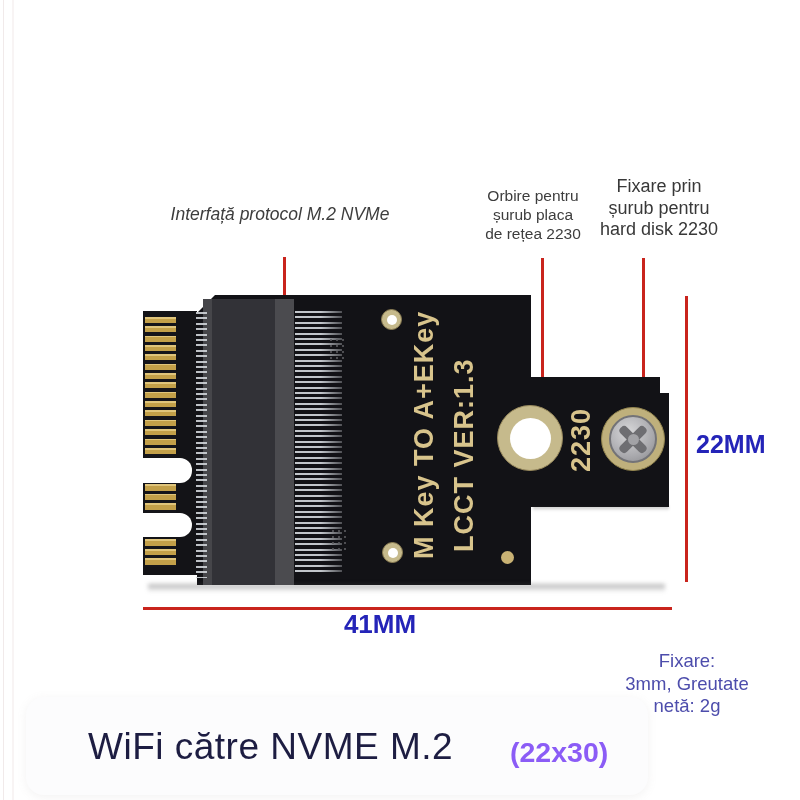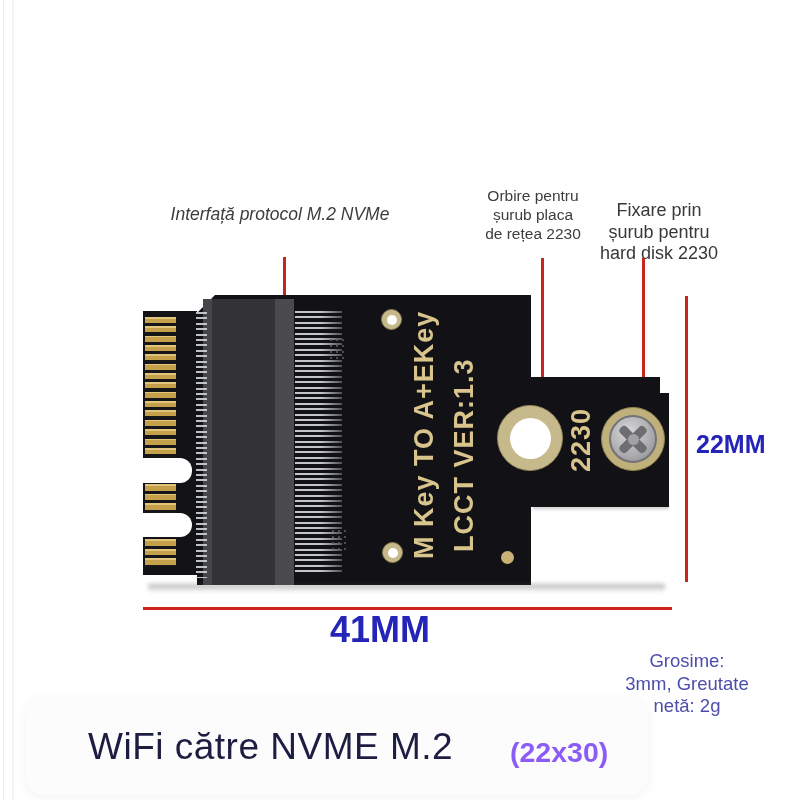--- a/index.html
+++ b/index.html
@@ -8,33 +8,33 @@
   .abs{position:absolute;}
 
   
   .edge-line-a{left:3px;top:0;width:1px;height:800px;background:#f1eaea;}
   .edge-line-b{left:12px;top:0;width:2px;height:800px;background:#f8f4f4;}
 
   
   .callout{color:#3d3d3d;text-align:center;}
   .t-interface{left:140px;top:204px;width:280px;font-size:17.5px;line-height:1.25;font-style:italic;}
   .t-orbire{left:468px;top:186px;width:130px;font-size:15.5px;line-height:19px;}
-  .t-fixare{left:592px;top:200px;width:134px;font-size:18px;line-height:21.5px;color:#383838;}
+  .t-fixare{left:592px;top:176px;width:134px;font-size:18px;line-height:21.5px;color:#383838;}
   .callout span{display:block;}
 
   
   .redline{background:#c9241d;}
   .ptr-interface{left:283px;top:257px;width:3px;height:58px;}
   .ptr-orbire{left:541px;top:258px;width:3px;height:174px;}
   .ptr-fixare{left:642px;top:258px;width:3px;height:153px;}
   .dim-v{left:685px;top:296px;width:3px;height:286px;}
   .dim-h{left:143px;top:607px;width:529px;height:3px;}
   .dim-label{color:#2424b8;font-weight:bold;}
   .d-22{left:696px;top:430px;font-size:25px;}
-  .d-41{left:280px;top:609px;width:200px;text-align:center;font-size:36px;}
+  .d-41{left:280px;top:609px;width:200px;text-align:center;font-size:26px;}
 
   
   .pcb-body{left:197px;top:295px;width:334px;height:290px;background:#121216;
             clip-path:polygon(0 18px,18px 0,100% 0,100% 100%,0 100%);}
   .pcb-tab{left:531px;top:377px;width:138px;height:130px;background:#121216;
            clip-path:polygon(0 0,129px 0,129px 16px,138px 16px,138px 130px,0 130px);}
   .tab-shadow{left:533px;top:506px;width:136px;height:5px;
               background:linear-gradient(180deg,rgba(40,40,40,.30),rgba(40,40,40,0));filter:blur(1px);}
   .pcb-conn{left:143px;top:311px;width:54px;height:264px;background:#131317;}
   .board-shadow{left:148px;top:584px;width:517px;height:9px;
@@ -164,20 +164,20 @@
     </div>
   </div>
 
   <div class="abs redline dim-v"></div>
   <div class="abs redline dim-h"></div>
   <div class="abs dim-label d-22">22MM</div>
   <div class="abs dim-label d-41">41MM</div>
 
   <div class="abs title-card"></div>
   <div class="abs specs">
-    <span>Grosime:</span>
+    <span>Fixare:</span>
     <span>3mm, Greutate</span>
     <span>netă: 2g</span>
   </div>
   <div class="abs title">WiFi către NVME M.2</div>
   <div class="abs size-note">(22x30)</div>
 
 </div>
 
 </body></html>

